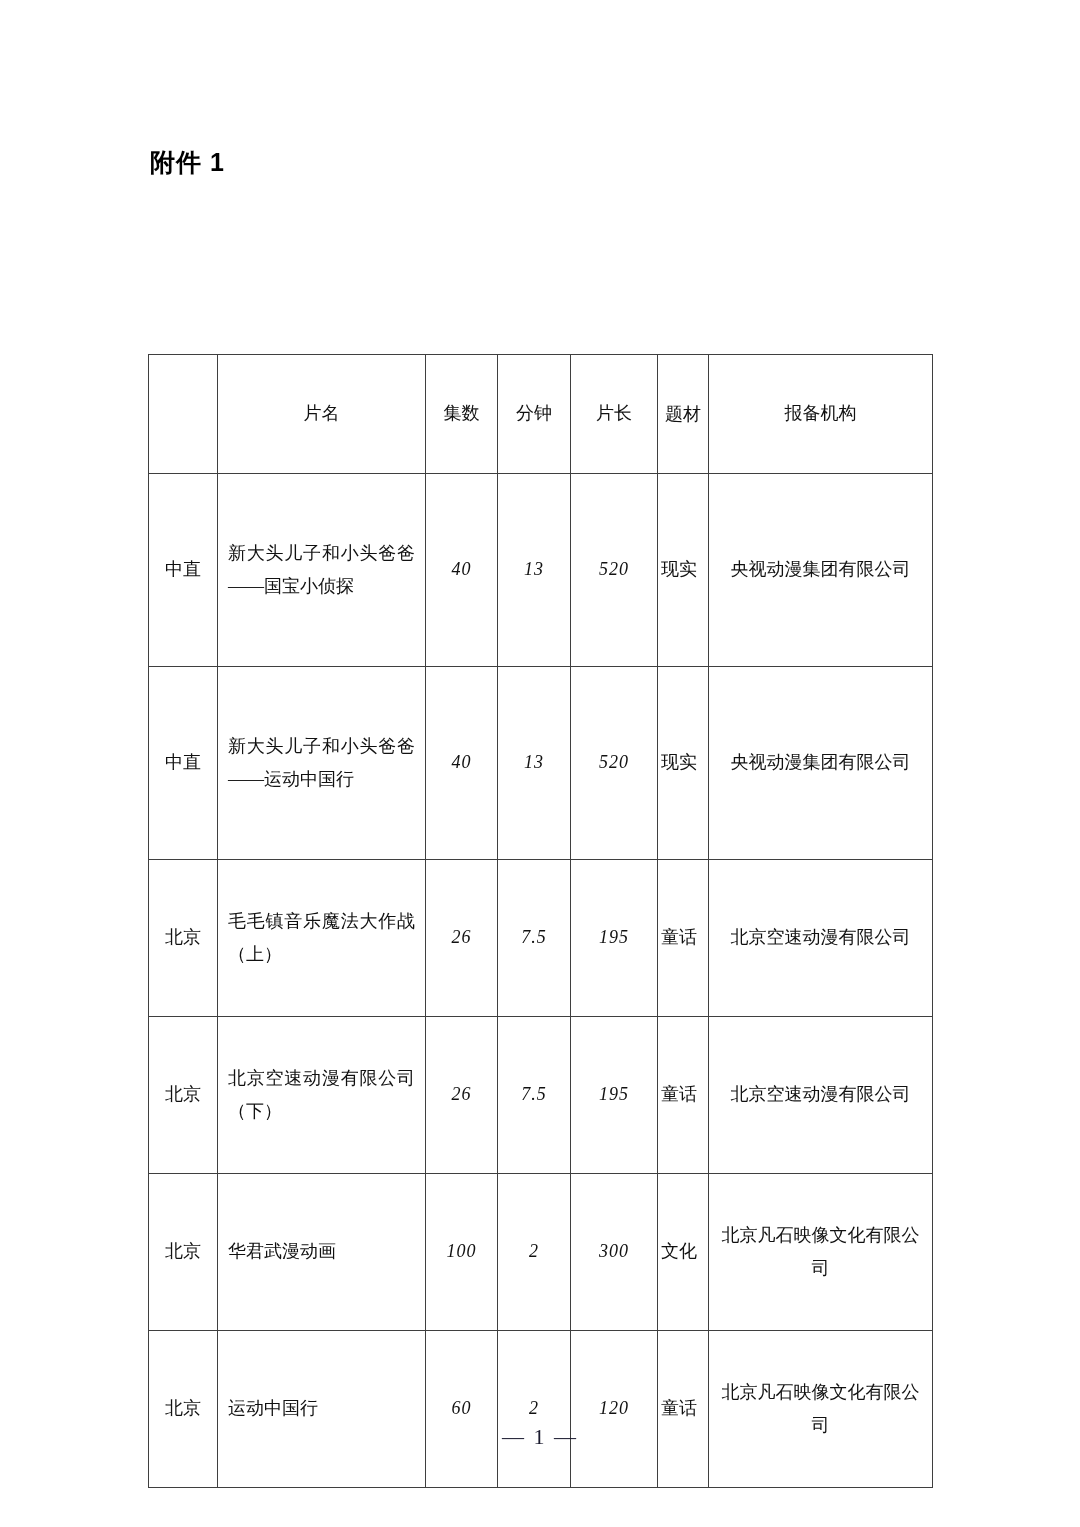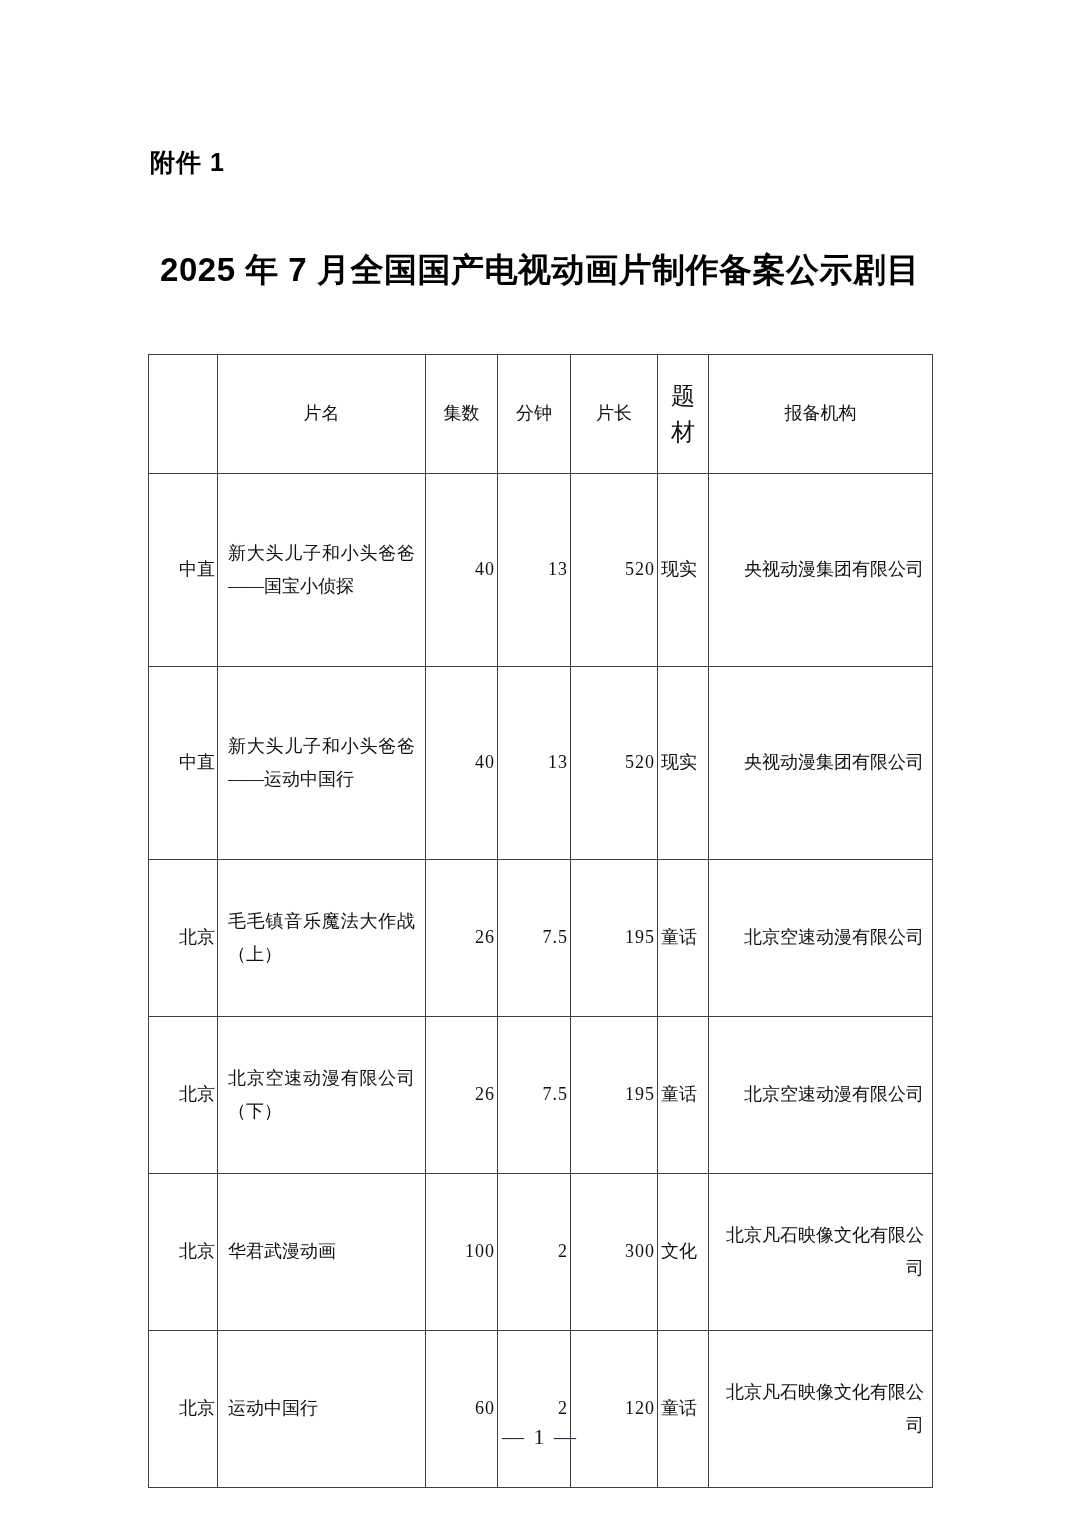--- a/index.html
+++ b/index.html
@@ -85,60 +85,61 @@
   
   thead th {
     height: 118px;
     text-align: center;
     font-family: "Liberation Sans", "DejaVu Sans", sans-serif;
     font-weight: bold;
     font-size: 22px;
     padding: 0 2px;
   }
   thead th.th-genre {
-    font-size: 24px;
+    font-size: 18px;
     line-height: 1.5;
     padding: 0 4px;
     word-break: break-all;
     text-align: center;
   }
   thead th.th-blank { padding: 0; }
 
   
   td.cell-region {
-    text-align: right;
+    text-align: center;
     padding: 6px 2px;
     white-space: nowrap;
   }
   td.cell-name {
     text-align: justify;
     text-align-last: left;
     padding: 12px 10px;
     line-height: 2.0;
     word-break: break-all;
   }
   td.cell-name.one-line {
     text-align: right;
     text-align-last: left;
   }
   td.cell-num {
-    text-align: right;
+    text-align: center;
     padding: 6px 2px;
     font-family: "Liberation Serif", "DejaVu Serif", serif;
     letter-spacing: 1px;
     white-space: nowrap;
+    font-style: italic;
   }
   td.cell-genre {
     text-align: left;
     padding: 6px 3px;
     line-height: 1.95;
     word-break: break-all;
   }
   td.cell-org {
-    text-align: right;
+    text-align: center;
     padding: 12px 8px;
     line-height: 2.0;
     word-break: break-all;
   }
 
   tr.row-tall td  { height: 168px; }
   tr.row-mid td   { height: 132px; }
 
   
   .page-footer {
@@ -153,21 +154,20 @@
     letter-spacing: 2px;
   }
 </style>
 </head>
 <body>
 
 <div class="page">
 
   <div class="attachment-label">附件 1</div>
 
-  <div class="doc-title">2025 年 7 月全国国产电视动画片制作备案公示剧目</div>
 
   <div class="table-wrap">
     <table class="listing">
       <colgroup>
         <col class="c-region">
         <col class="c-name">
         <col class="c-eps">
         <col class="c-min">
         <col class="c-len">
         <col class="c-genre">

